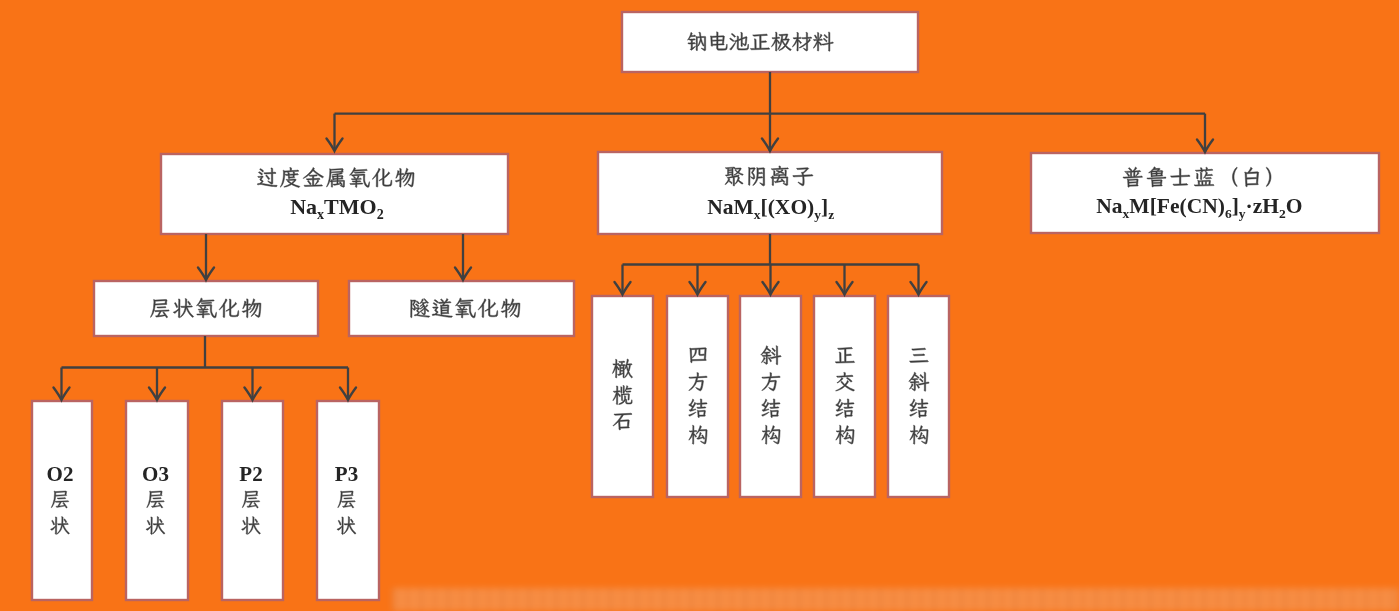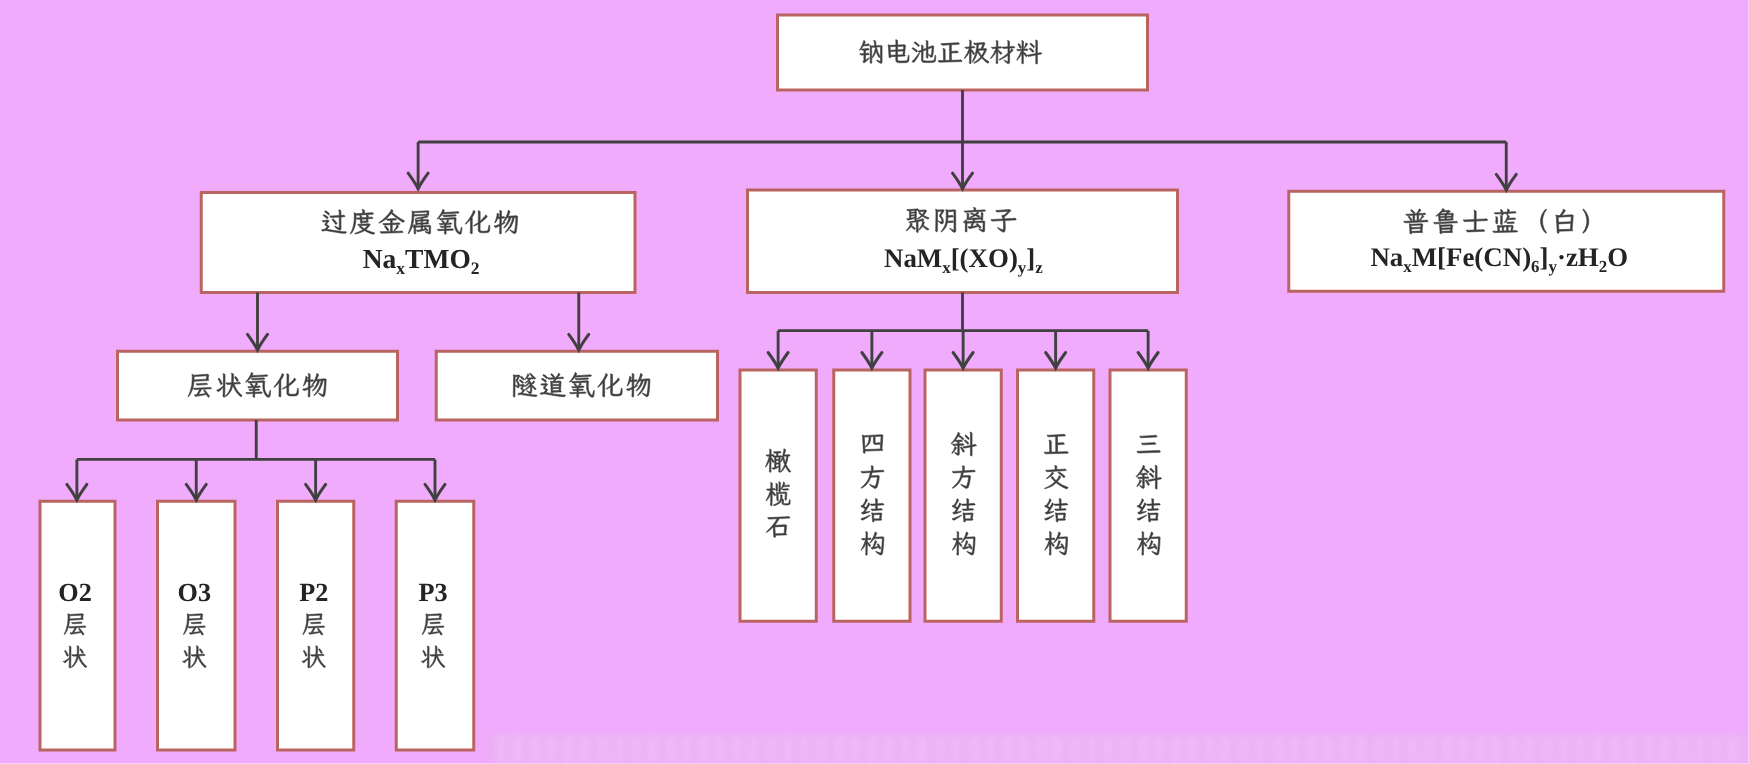--- a/index.html
+++ b/index.html
@@ -1,14 +1,14 @@
 <!DOCTYPE html>
 <html><head><meta charset="utf-8"><style>
 html,body{margin:0;padding:0;background:#fff;}
-#canvas{position:relative;filter:blur(0.45px);width:1399px;height:611px;background:#f0abfc;overflow:hidden;font-family:"Liberation Sans",sans-serif;}
+#canvas{position:relative;filter:blur(0.45px);width:1399px;height:611px;background:#f97316;overflow:hidden;font-family:"Liberation Sans",sans-serif;}
 #ghost{position:absolute;left:392px;top:588px;width:1007px;height:23px;
 background:repeating-linear-gradient(90deg, rgba(198,190,190,0.55) 0 4px, rgba(240,237,237,0.5) 4px 14px, rgba(214,206,206,0.5) 14px 18px, rgba(242,240,240,0.5) 18px 27px);
 filter:blur(3px);opacity:.42;}
 </style></head>
 <body>
 <div id="canvas">
 <svg width="1399" height="611" viewBox="0 0 1399 611">
 <defs>
         <path id="u94a0" d="M835 184Q733 353 697 540L851 548L852 -5Q815 4 743 34Q722 43 711 43Q702 43 702 37Q702 23 738 -5Q775 -33 818 -58Q861 -83 872 -83Q878 -83 888 -78Q898 -72 906 -60Q914 -49 914 -34L913 -4L912 545Q912 550 914 556Q916 563 916 568Q916 578 904 590Q893 601 873 601H863L688 591Q681 636 670 752Q669 771 657 782Q645 794 602 794Q584 794 584 786Q584 781 594 772Q604 763 609 753Q614 743 618 718Q621 694 625 657L634 588L516 582Q465 601 456 601Q450 601 450 596Q450 591 453 583Q460 563 460 521V52Q460 -10 456 -35Q455 -38 455 -43Q455 -52 460 -57Q466 -62 482 -72Q497 -81 506 -81Q521 -81 521 -52L517 531L643 537L654 485Q638 397 608 320Q579 243 540 161Q529 137 529 129Q529 122 534 122Q546 122 574 158Q602 195 632 255Q663 315 684 382Q717 280 780 159Q786 146 798 146Q811 146 826 152Q842 158 842 166Q842 172 835 184ZM59 419Q67 419 92 442Q116 466 151 517Q181 556 196 583L420 599Q434 601 434 614Q434 627 418 645Q401 663 388 663Q374 663 352 656Q329 648 314 647L229 639Q238 655 256 694Q274 732 274 737Q274 760 237 780Q222 787 214 787Q204 787 204 774Q204 726 164 634Q124 541 88 490Q53 438 53 429Q53 419 59 419ZM226 -60Q240 -60 298 -12Q355 36 409 93Q429 114 429 124Q429 135 420 135Q412 135 372 106Q333 76 282 47L283 242L402 251Q426 253 426 265Q426 283 392 303Q380 311 375 311Q370 311 358 306Q346 301 284 298L285 422L393 431Q419 433 419 445Q419 459 390 481Q377 492 370 492Q363 492 348 486Q334 480 185 471Q151 471 142 473Q133 475 130 475Q122 475 122 470Q122 444 154 420Q158 416 185 416L222 418L220 294L113 288L75 292Q68 292 68 285Q68 262 100 236Q108 233 122 233Q134 233 151 235L220 238L218 11Q197 1 188 -1Q179 -3 179 -8Q179 -15 195 -38Q211 -60 226 -60Z"></path>
         <path id="u7535" d="M437 432 225 421 218 552 438 563ZM436 237 236 230 228 368 437 378ZM724 446 502 435 503 566 735 576ZM708 248 501 240 502 381 719 391ZM155 544 173 242Q174 233 174 225V194Q174 186 173 176V168Q173 155 186 143Q200 131 220 131Q241 131 241 147V149L239 175L436 183L435 51Q435 -20 482 -42Q503 -52 544 -54Q584 -57 698 -57Q811 -57 850 -50Q890 -43 908 -22Q927 -1 933 42Q939 84 939 162Q939 240 924 240Q913 240 907 194Q889 59 867 33Q856 18 833 15Q787 9 690 9Q592 9 558 12Q525 15 512 28Q500 40 500 70L501 185L769 196Q796 198 796 210Q796 226 768 250L801 564Q802 570 805 576Q808 582 808 592Q808 603 794 618Q780 632 755 632H746L503 620L504 783Q504 808 457 815Q440 818 432 818Q425 818 425 812Q425 809 427 805Q439 786 439 761L438 617L218 606Q166 624 151 624Q136 624 136 617Q136 610 144 594Q153 578 155 544Z"></path>

